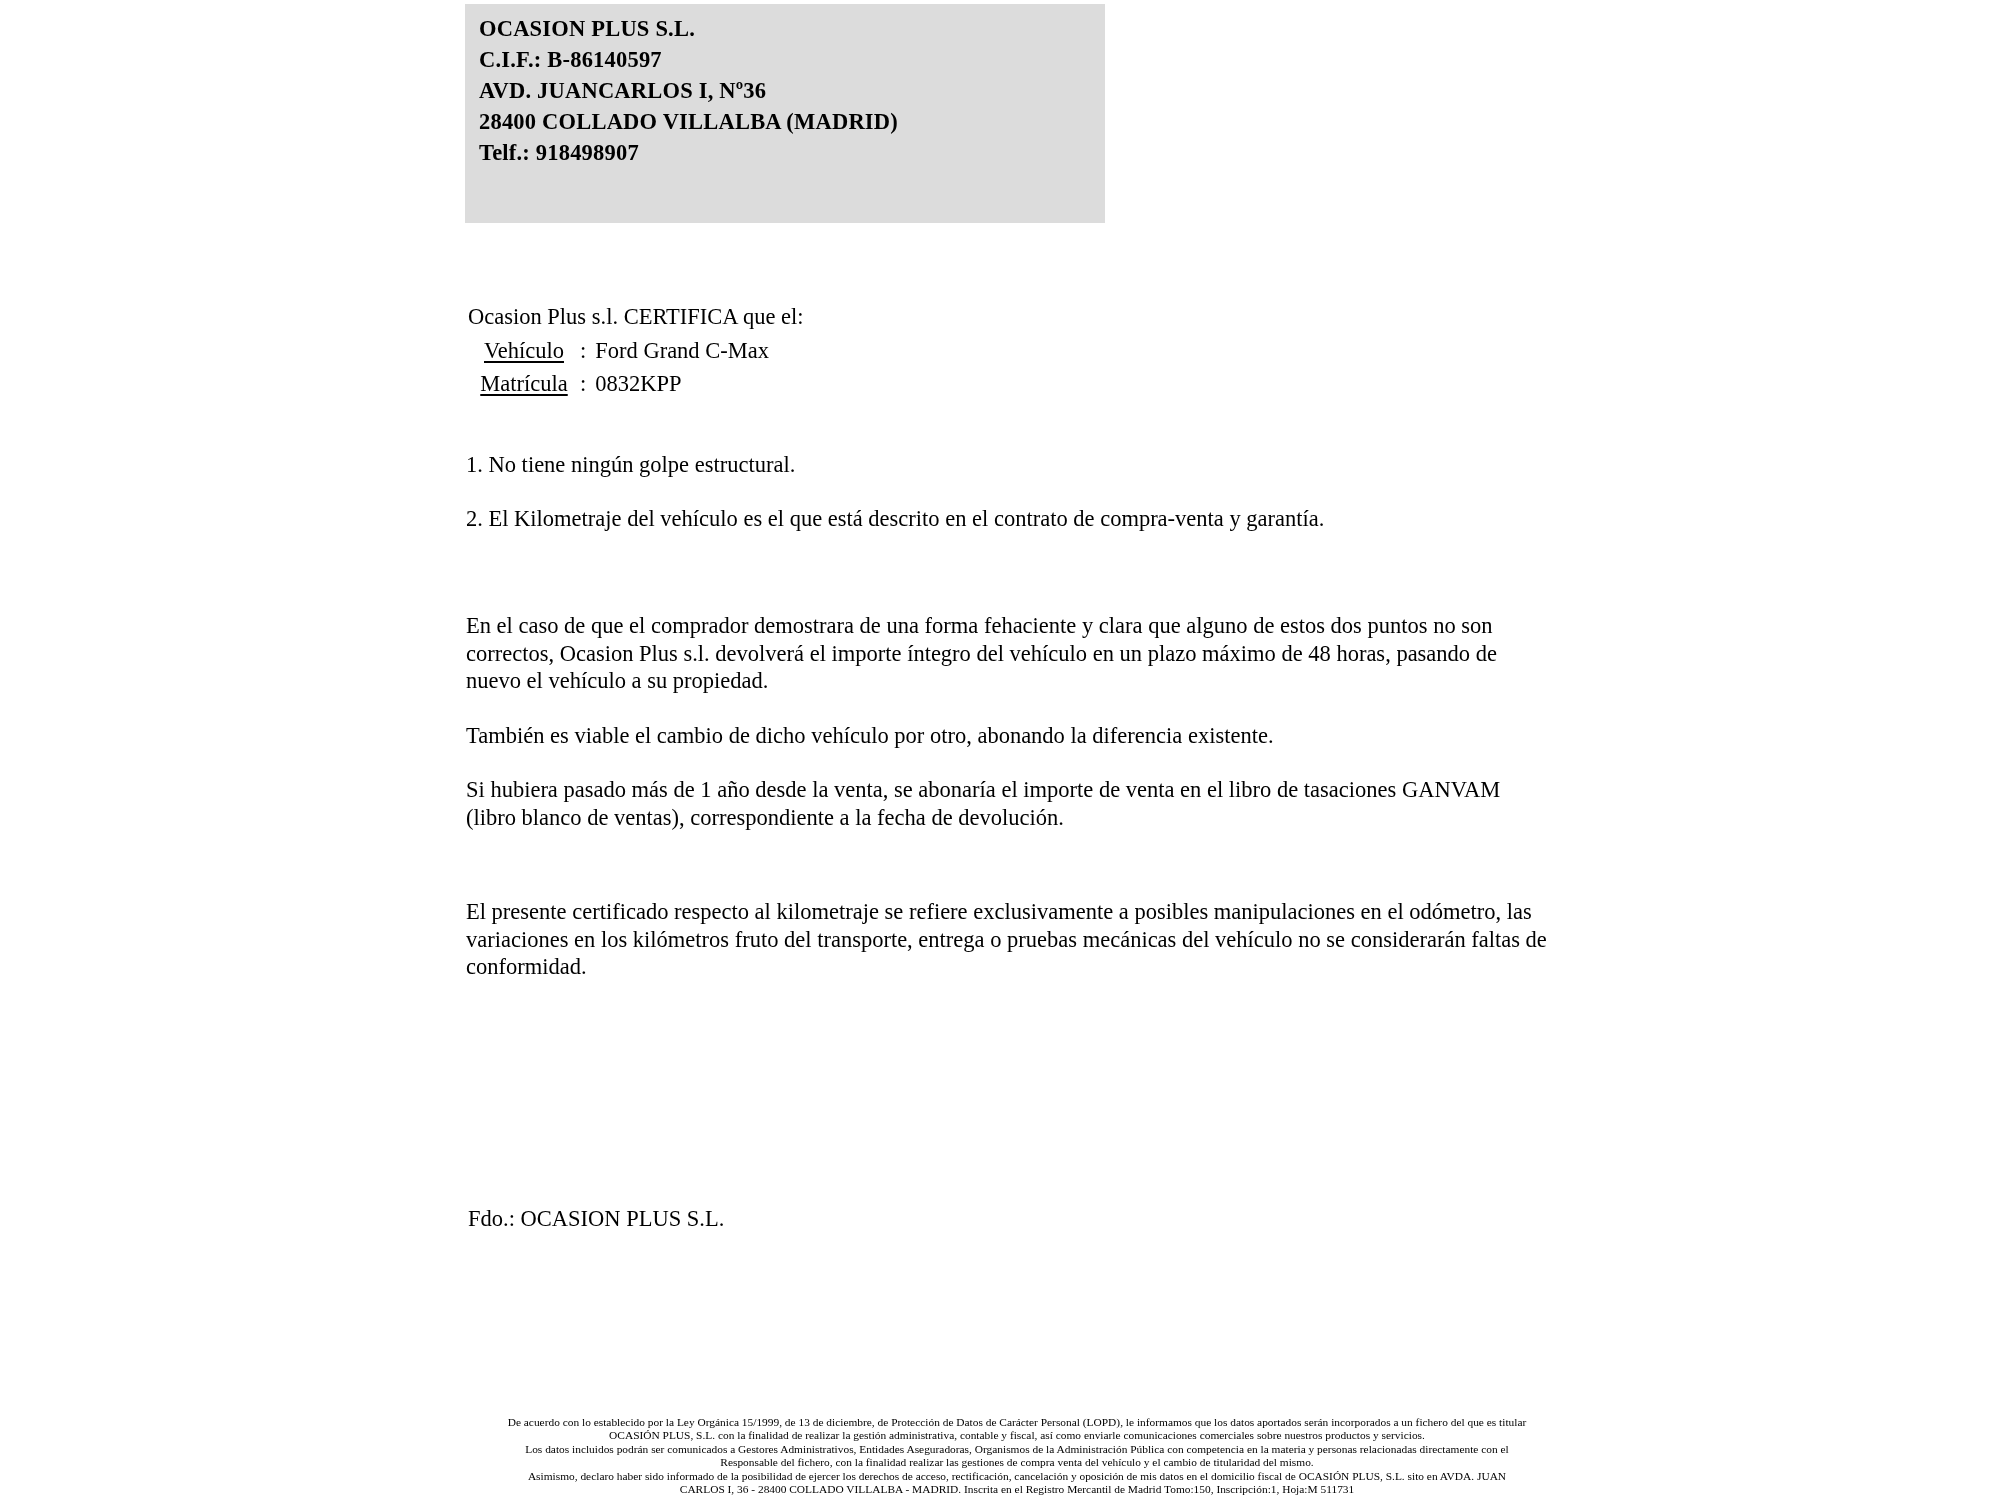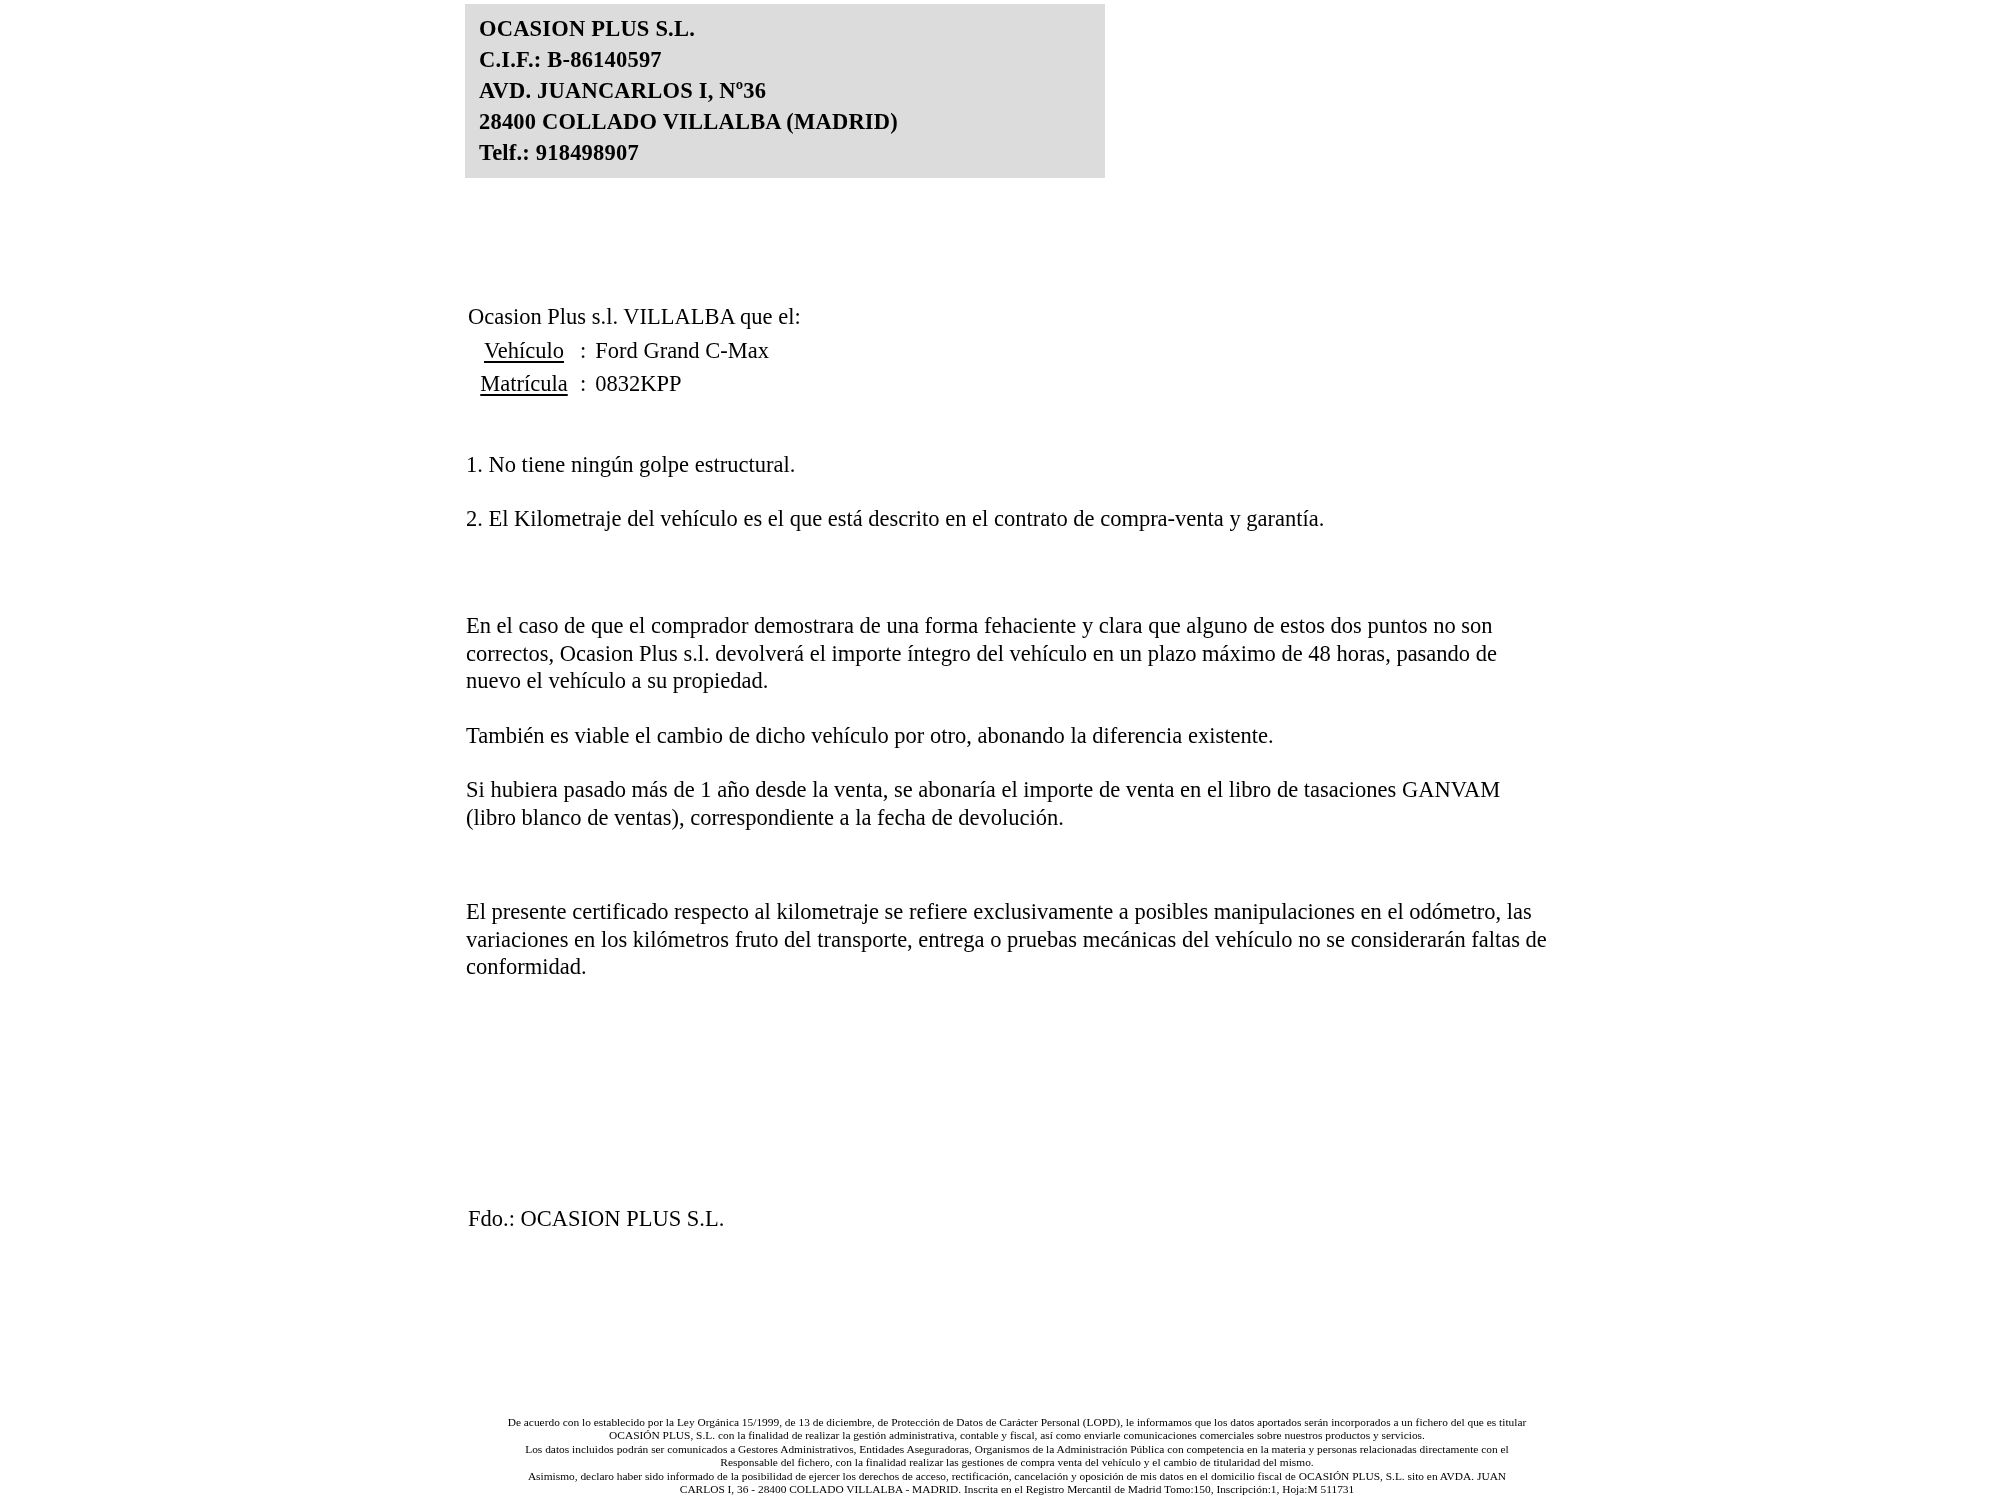--- a/index.html
+++ b/index.html
@@ -17,21 +17,21 @@
   }
   .page {
     position: absolute;
     inset: 0;
   }
   .header-box {
     position: absolute;
     left: 465px;
     top: 4px;
     width: 640px;
-    height: 174px;
+    height: 219px;
     background: #dcdcdc;
     box-sizing: border-box;
     padding: 9px 0 0 14px;
     font-weight: bold;
     font-size: 22.5px;
     line-height: 31px;
     letter-spacing: 0.2px;
   }
   .date-line {
     position: absolute;
@@ -105,21 +105,21 @@
   <section class="header-box" style="background: rgb(220, 220, 220);">
     <div>OCASION PLUS S.L.</div>
     <div>C.I.F.: B-86140597</div>
     <div>AVD. JUANCARLOS I, Nº36</div>
     <div>28400 COLLADO VILLALBA (MADRID)</div>
     <div>Telf.: 918498907</div>
   </section>
 
 
   <div class="cert-block">
-    <div>Ocasion Plus s.l. VILLALBA que el:</div>
+    <div>Ocasion Plus s.l. CERTIFICA que el:</div>
     <div class="field-row">
       <span class="field-label">Vehículo</span><span class="field-sep">:</span><span>Ford Grand C-Max</span>
     </div>
     <div class="field-row">
       <span class="field-label">Matrícula</span><span class="field-sep">:</span><span>0832KPP</span>
     </div>
   </div>
 
   <div class="point point-1">1. No tiene ningún golpe estructural.</div>
   <div class="point point-2">2. El Kilometraje del vehículo es el que está descrito en el contrato de compra-venta y garantía.</div>

